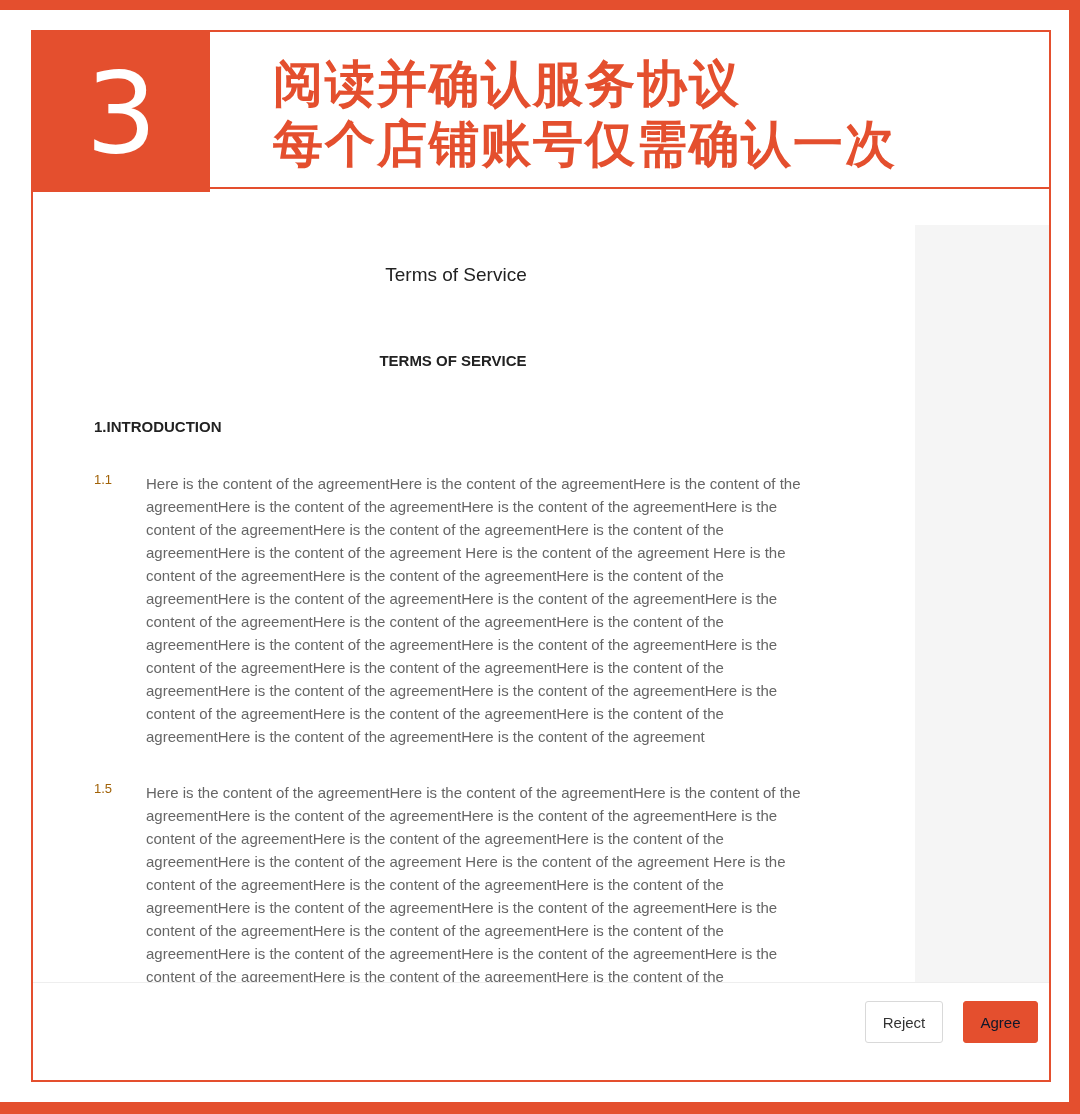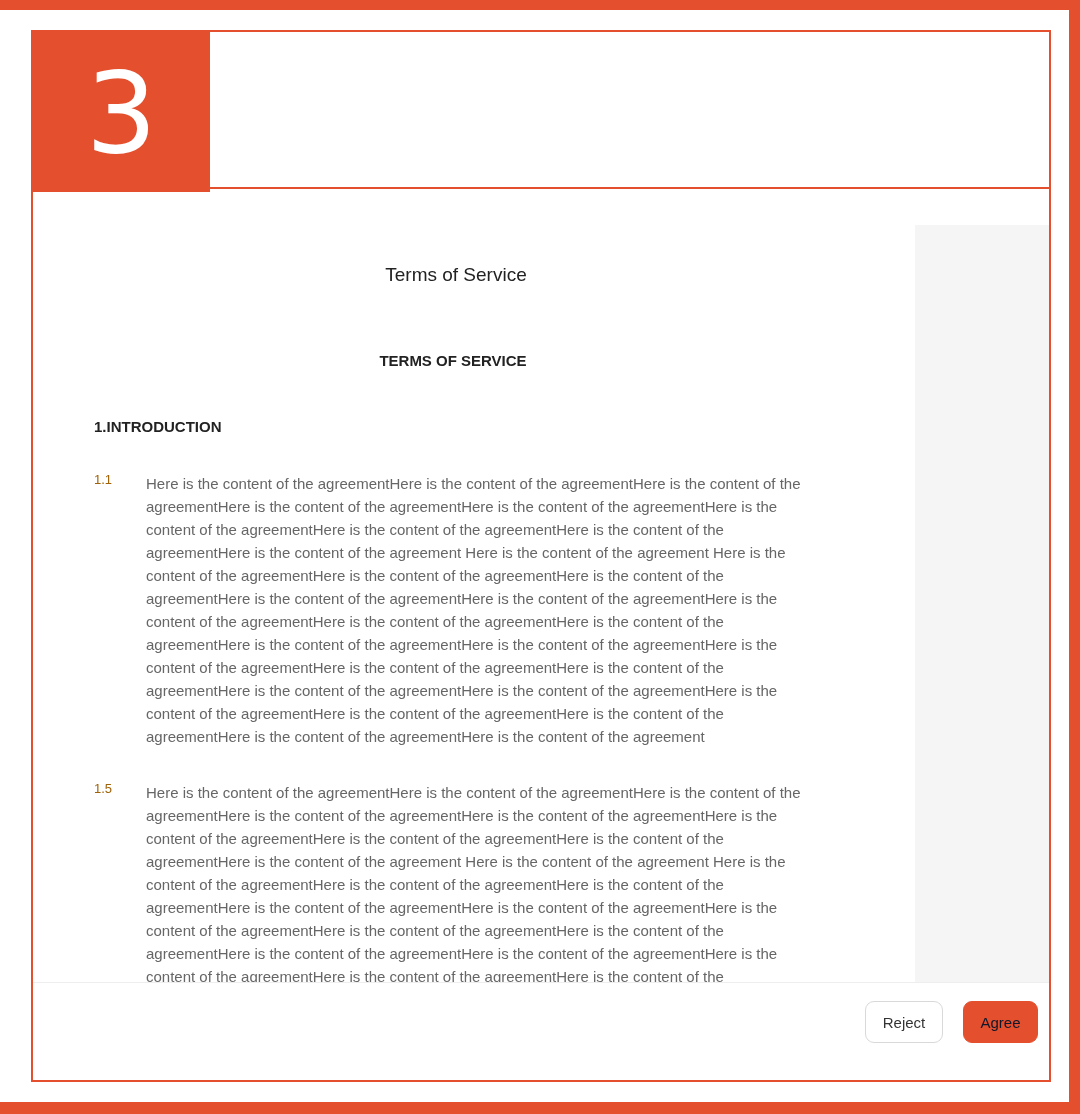--- a/index.html
+++ b/index.html
@@ -31,35 +31,39 @@
 
   .clause { position: absolute; left: 61px; width: 700px; }
   .clause-num { position: absolute; left: 0; top: 0; font-size: 13px; color: #a16207; }
   .clause-text { position: absolute; left: 52px; top: 0; width: 655px; font-size: 15px; line-height: 23px; color: #666;
     font-family: "Liberation Sans", sans-serif; text-align: left; }
   .clause-1 { top: 280px; }
   .clause-2 { top: 589px; }
 
   .footer-divider { position: absolute; left: 0; top: 950px; right: 0; height: 1px; background: #eeeeee; }
 
-  .btn { position: absolute; top: 969px; height: 42px; font-size: 15px; border-radius: 9px; display: flex;
+  .btn { position: absolute; top: 969px; height: 42px; font-size: 15px; border-radius: 3px; display: flex;
     align-items: center; justify-content: center; font-family: "Liberation Sans", sans-serif; cursor: pointer; }
   .btn-reject { left: 832px; width: 78px; background: #fff; border: 1px solid #d9d9d9; color: #333; }
   .btn-agree { left: 930px; width: 75px; background: #e44f2e; border: 1px solid #e44f2e; color: #0f172a; }
 </style>
 </head>
 <body>
 
 <div class="band-top"></div>
 <div class="band-right"></div>
 <div class="band-bottom"></div>
 
 <div class="frame">
   <div class="step-box">
     <span class="step-num">3</span>
+  </div>
+  <div class="title-block">
+    <div class="title-line">阅读并确认服务协议</div>
+    <div class="title-line">每个店铺账号仅需确认一次</div>
   </div>
   <div class="header-divider"></div>
 
   <div class="doc">
     <div class="doc-title">Terms of Service</div>
     <div class="doc-subtitle">TERMS OF SERVICE</div>
     <div class="section-head">1.INTRODUCTION</div>
 
     <div class="clause clause-1">
       <span class="clause-num">1.1</span>

